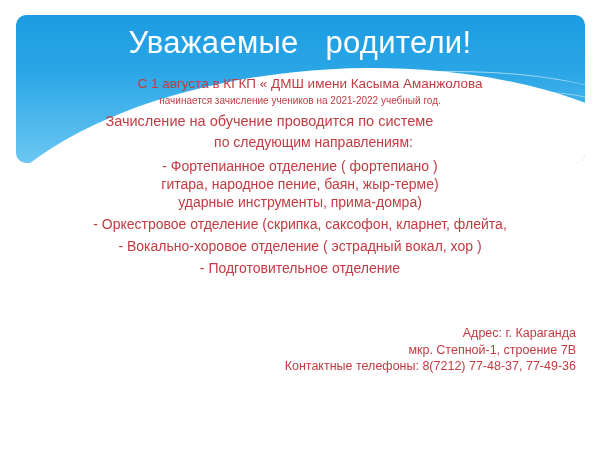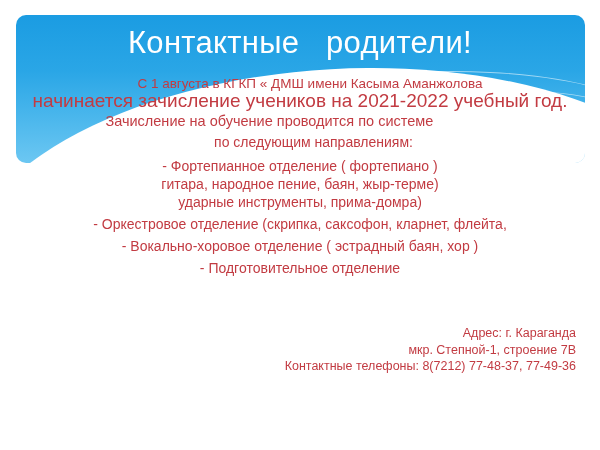--- a/index.html
+++ b/index.html
@@ -93,21 +93,21 @@
     text-align: center;
     color: #c23b42;
   }
   .line {
     display: block;
     text-align: center;
     color: #c23b42;
     white-space: pre-wrap;
   }
   .l-intro1 { font-size: 13.5px; line-height: 17px; margin-left: 20px; }
-  .l-intro2 { font-size: 19px; line-height: 17px; }
+  .l-intro2 { font-size: 10px; line-height: 17px; }
   .l-sys    { font-size: 14.5px; line-height: 20px; margin-top: 2px; }
   .l-dir    { font-size: 14px;   line-height: 22px; padding-left: 27px; }
   .l-item   { font-size: 14px;   line-height: 18px; }
   .gap-sm   { margin-top: 4px; }
   .mindal {
     color: #ffffff;
     letter-spacing: 0.4px;
   }
 
   
@@ -129,32 +129,32 @@
 
   <div class="banner">
     <div class="swoosh s1"></div>
     <div class="swoosh s2"></div>
     <div class="swoosh s3"></div>
     <div class="swoosh s4"></div>
     <div class="banner-wave2"></div>
     <div class="banner-wave"></div>
   </div>
 
-  <div class="title">Контактные   родители!</div>
+  <div class="title">Уважаемые   родители!</div>
 
   <div class="body-text">
     <span class="line l-intro1">С 1 августа в КГКП « ДМШ имени Касыма Аманжолова</span>
     <span class="line l-intro2">начинается зачисление учеников на 2021-2022 учебный год.</span>
     <span class="line l-sys"><span>Зачисление на обучение проводится по системе </span><span class="mindal">MINDAL</span></span>
     <span class="line l-dir">по следующим направлениям:</span>
     <span class="line l-item gap-sm">- Фортепианное отделение ( фортепиано )</span>
     <span class="line l-item">гитара, народное пение, баян, жыр-терме)</span>
     <span class="line l-item">ударные инструменты, прима-домра)</span>
     <span class="line l-item gap-sm">- Оркестровое отделение (скрипка, саксофон, кларнет, флейта,</span>
-    <span class="line l-item gap-sm">- Вокально-хоровое отделение ( эстрадный баян, хор )</span>
+    <span class="line l-item gap-sm">- Вокально-хоровое отделение ( эстрадный вокал, хор )</span>
     <span class="line l-item gap-sm">- Подготовительное отделение</span>
   </div>
 
   <div class="contacts">
     <span class="line">Адрес: г. Караганда</span>
     <span class="line">мкр. Степной-1, строение 7В</span>
     <span class="line">Контактные телефоны: 8(7212) 77-48-37, 77-49-36</span>
   </div>
 
 </div>

